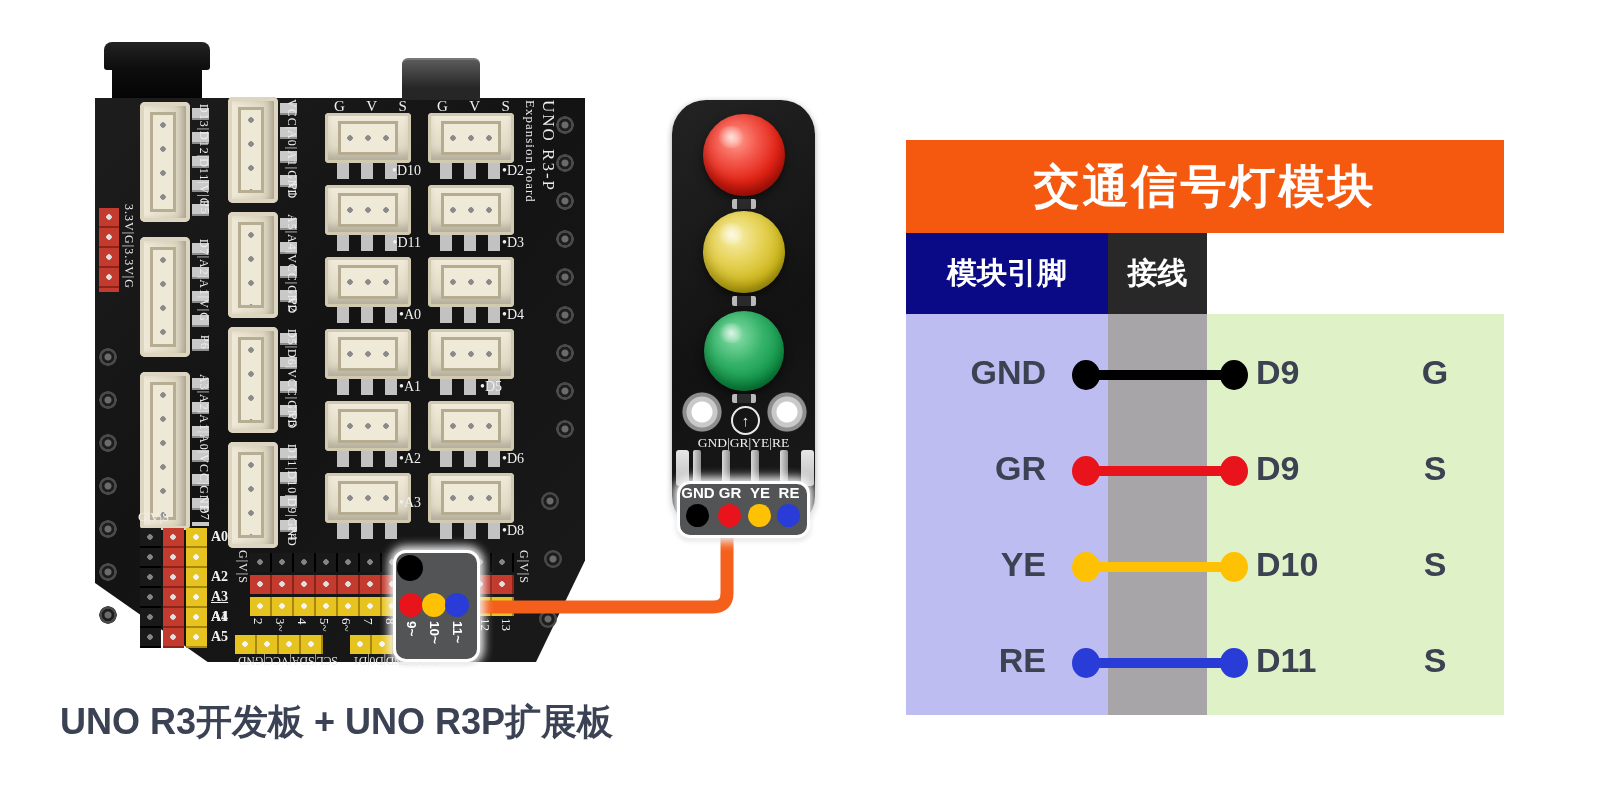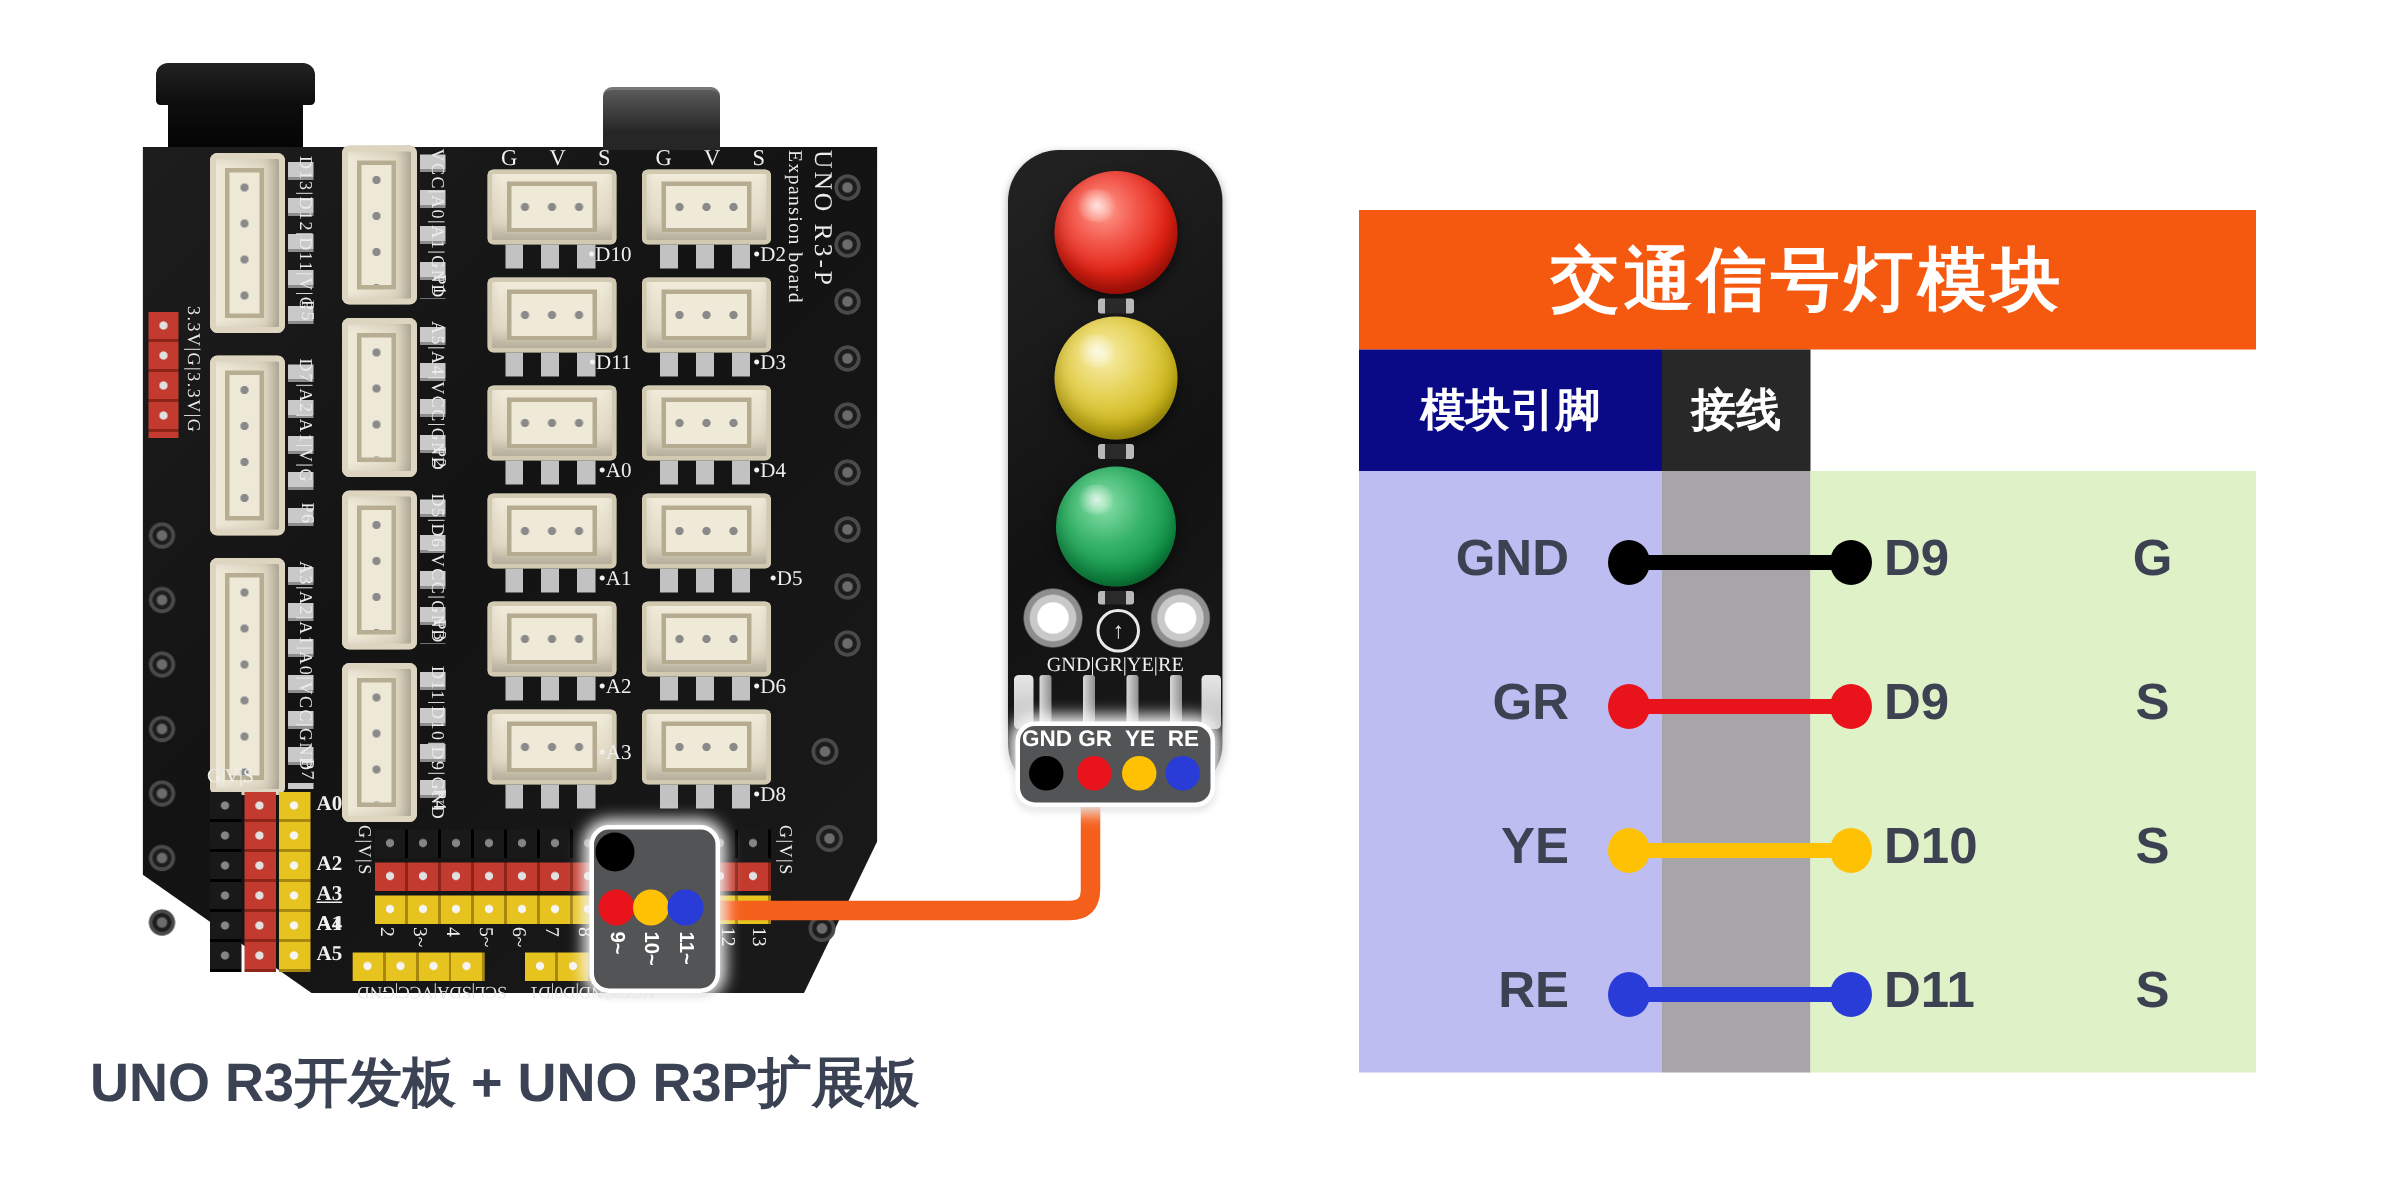--- a/index.html
+++ b/index.html
@@ -143,21 +143,21 @@
   <div class="abs jst-label" style="left:478px;top:235px;width:46px;">•D3</div>
 
   <div class="abs jst" style="left:325px;top:257px;"></div>
   <div class="abs jst" style="left:428px;top:257px;"></div>
   <div class="abs jst-label" style="left:375px;top:307px;width:46px;">•A0</div>
   <div class="abs jst-label" style="left:478px;top:307px;width:46px;">•D4</div>
 
   <div class="abs jst" style="left:325px;top:329px;"></div>
   <div class="abs jst" style="left:428px;top:329px;"></div>
   <div class="abs jst-label" style="left:375px;top:379px;width:46px;">•A1</div>
-  <div class="abs jst-label" style="left:489px;top:379px;width:46px;">•D5</div>
+  <div class="abs jst-label" style="left:456px;top:379px;width:46px;">•D5</div>
 
   <div class="abs jst" style="left:325px;top:401px;"></div>
   <div class="abs jst" style="left:428px;top:401px;"></div>
   <div class="abs jst-label" style="left:375px;top:451px;width:46px;">•A2</div>
   <div class="abs jst-label" style="left:478px;top:451px;width:46px;">•D6</div>
 
   <div class="abs jst" style="left:325px;top:473px;"></div>
   <div class="abs jst" style="left:428px;top:473px;"></div>
   <div class="abs jst-label" style="left:375px;top:495px;width:46px;">•A3</div>
   <div class="abs jst-label" style="left:478px;top:523px;width:46px;">•D8</div>

